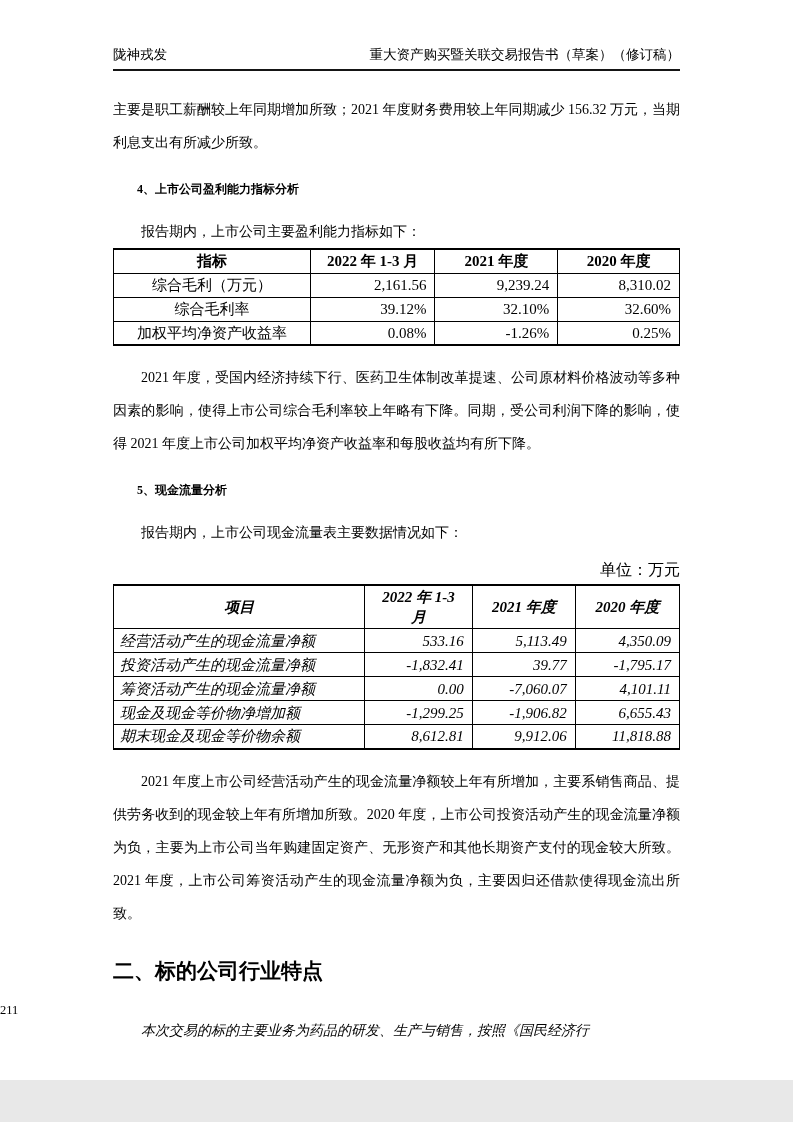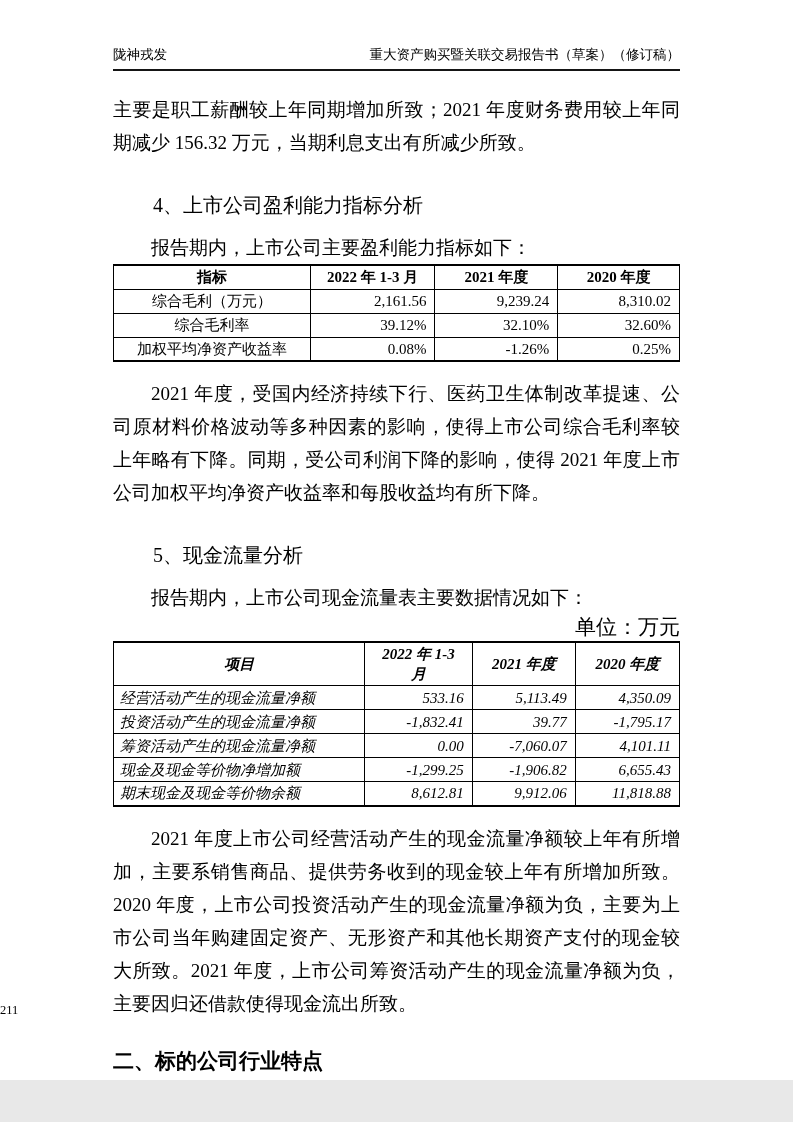--- a/index.html
+++ b/index.html
@@ -18,32 +18,32 @@
   .doc-header {
     display: flex;
     justify-content: space-between;
     align-items: flex-end;
     border-bottom: 2px solid #151515;
     padding-bottom: 5px;
     font-size: 13.5px;
     line-height: 18px;
   }
   .body-text {
-    font-size: 19px;
+    font-size: 14px;
     line-height: 33px;
     text-align: justify;
   }
   .indent { text-indent: 2em; }
   .para-continuation { margin-top: 22px; }
   .sub-heading {
-    margin-top: 30px;
-    font-size: 20px;
+    margin-top: 14px;
+    font-size: 12px;
     line-height: 33px;
     text-indent: 2em;
-    font-weight: normal;
+    font-weight: bold;
   }
   .intro-para { margin-top: 9px; }
   .fin-table {
     width: 100%;
     border-collapse: collapse;
     font-size: 15px;
     border-top: 2.5px solid #000;
     border-bottom: 2.5px solid #000;
   }
   .fin-table th, .fin-table td {
@@ -63,23 +63,23 @@
   .profit-table col.c2 { width: 22.0%; }
   .profit-table col.c3 { width: 21.7%; }
   .profit-table col.c4 { width: 21.5%; }
   .cashflow-table col.c1 { width: 44.4%; }
   .cashflow-table col.c2 { width: 19.0%; }
   .cashflow-table col.c3 { width: 18.2%; }
   .cashflow-table col.c4 { width: 18.4%; }
   .analysis-para { margin-top: 15px; }
   .unit-label {
     text-align: right;
-    font-size: 21px;
+    font-size: 16px;
     line-height: 22px;
-    margin-top: 2px;
+    margin-top: 10px;
   }
   .section-heading {
     margin-top: 26px;
     font-family: Liberation Serif, serif;
     font-weight: bold;
     font-size: 21px;
     line-height: 30px;
   }
   .section-para { margin-top: 28px; font-style: italic; }
   .page-number {

